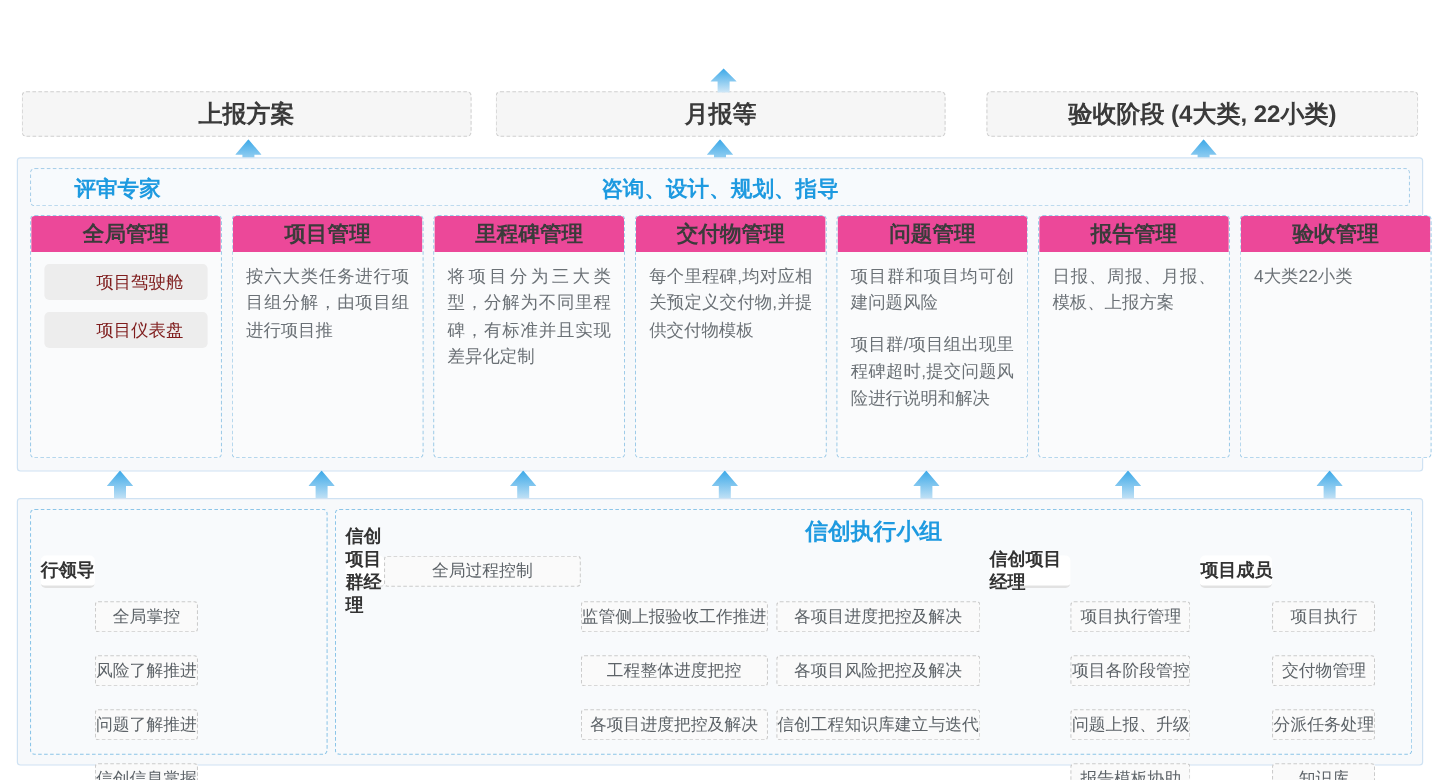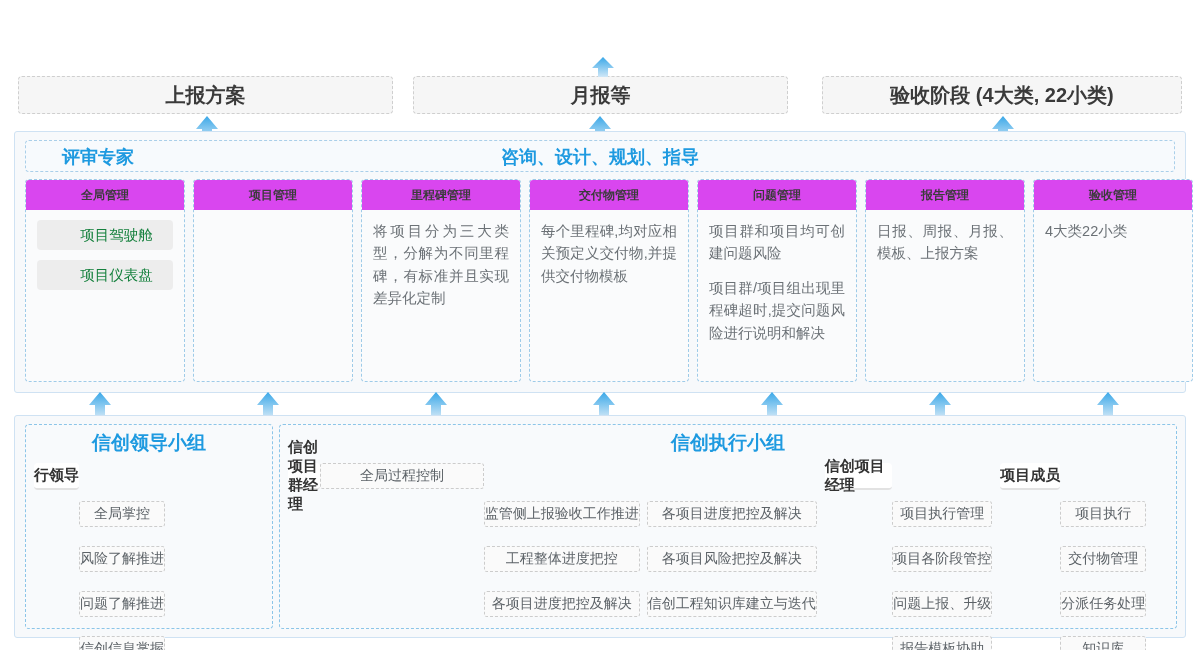--- a/index.html
+++ b/index.html
@@ -47,34 +47,34 @@
   .lbl-left  { left: 36px; }
   .lbl-mid   { left: 50%; transform: translateX(-50%); }
 
   .cols { position: absolute; left: 10px; top: 47px; display: flex; gap: 8px; }
   .col {
     width: 160px; height: 203px;
     border: 1px dashed #9ecbe8; border-radius: 4px;
     background: #fafbfc; overflow: hidden;
   }
   .col-head {
-    height: 30px; background: #d946ef;
-    display: flex; align-items: center; justify-content: center;
-    color: #3b3b3b; font-weight: bold; font-size: 12px;
+    height: 30px; background: #ec4899;
+    display: flex; align-items: center; justify-content: center;
+    color: #3b3b3b; font-weight: bold; font-size: 18px;
   }
   .col-body { padding: 10px 11px; }
   .col-body p {
     color: #6b7176; font-size: 14.5px; line-height: 1.55;
     text-align: justify; text-align-last: left; margin-bottom: 12px;
   }
   .col-body p:last-child { margin-bottom: 0; }
   .chip {
     background: #ededed; border-radius: 4px; height: 30px; margin-bottom: 10px;
     display: flex; align-items: center; justify-content: center;
-    color: #15803d; font-size: 14.5px; padding-left: 23px;
+    color: #7f1d1d; font-size: 14.5px; padding-left: 23px;
   }
 
   
   .botband {
     position: absolute; left: 14px; top: 415px; width: 1172px; height: 223px;
     background: #f7f9fb; border: 1px solid #cfe2f3; border-radius: 3px;
   }
   .group {
     position: absolute; top: 8px; height: 205px;
     border: 1px dashed #8cc5e8; border-radius: 4px; background: #f8fafc;
@@ -170,20 +170,23 @@
       <div class="col">
         <div class="col-head">全局管理</div>
         <div class="col-body">
           <div class="chip">项目驾驶舱</div>
           <div class="chip">项目仪表盘</div>
         </div>
       </div>
 
       <div class="col">
         <div class="col-head">项目管理</div>
+        <div class="col-body">
+          <p>按六大类任务进行项目组分解，由项目组进行项目推</p>
+        </div>
       </div>
 
       <div class="col">
         <div class="col-head">里程碑管理</div>
         <div class="col-body">
           <p>将项目分为三大类型，分解为不同里程碑，有标准并且实现差异化定制</p>
         </div>
       </div>
 
       <div class="col">
@@ -250,21 +253,20 @@
   </div>
   <div class="arrow" style="left:1097px; top:392px;">
     <svg viewBox="0 0 22 26" aria-hidden="true">
         <polygon points="11,0 22,13 16,13 16,26 6,26 6,13 0,13" fill="url(#ag1)"></polygon>
       </svg>
   </div>
 
   <div class="botband">
 
     <div class="group" id="group-lead">
-      <div class="group-title">信创领导小组</div>
       <div class="roles">
         <div class="role" id="role-lead">
           <div class="role-head">行领导</div>
           <div class="tasks">
             <div class="taskcol">
               <div class="task">全局掌控</div>
               <div class="task">风险了解推进</div>
               <div class="task">问题了解推进</div>
               <div class="task">信创信息掌握</div>
             </div>

